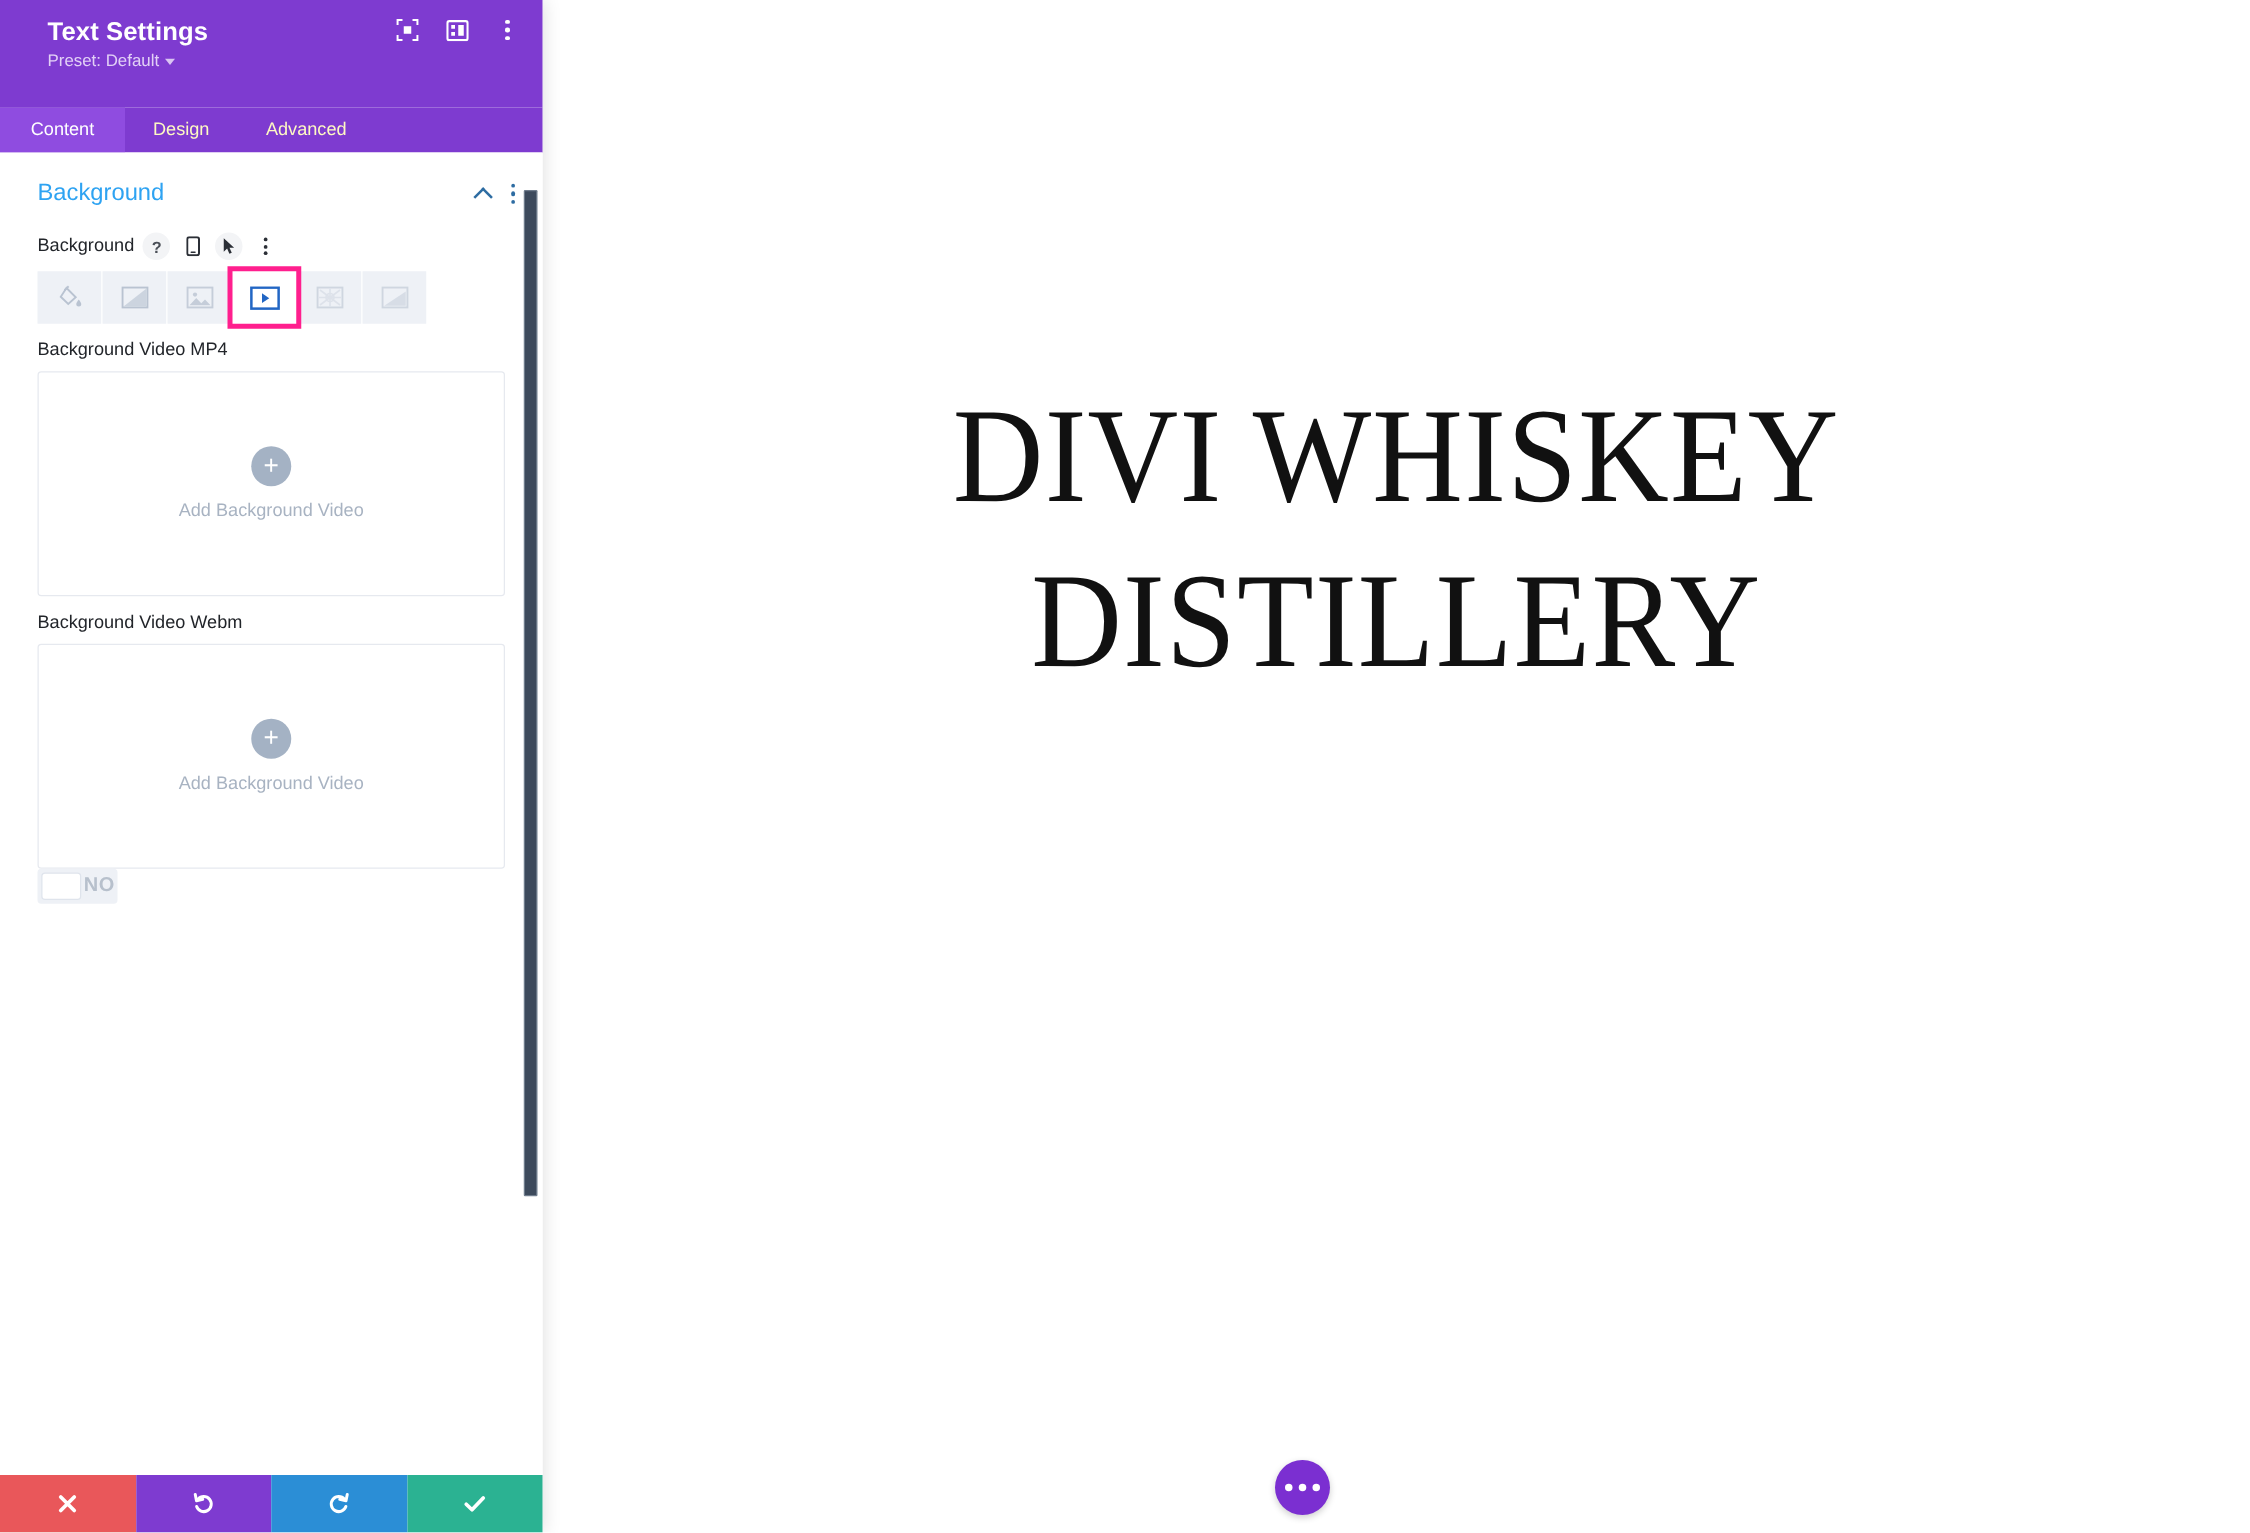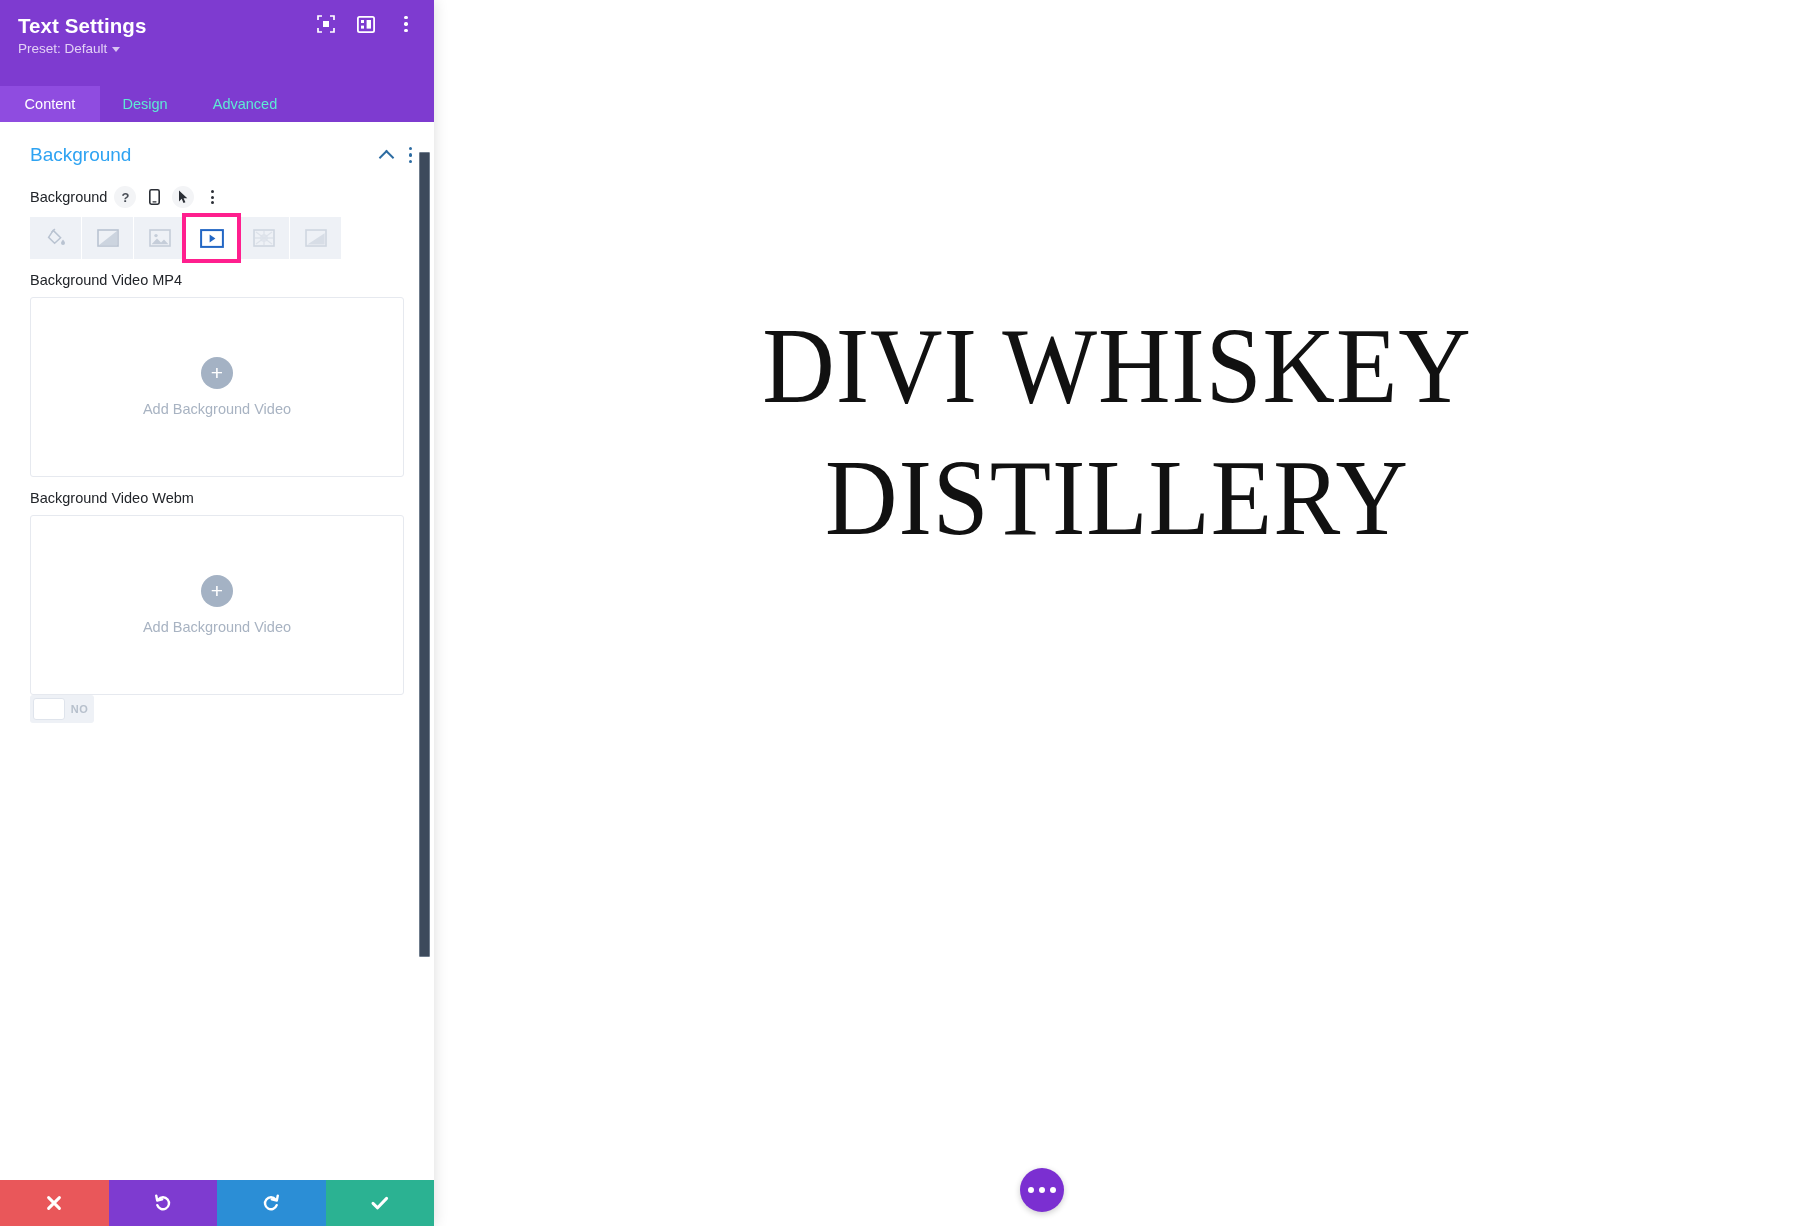--- a/index.html
+++ b/index.html
@@ -20,21 +20,21 @@
     width: 434px; height: 1226px;
     background: #fff;
     display: flex; flex-direction: column;
     box-shadow: 0 0 14px rgba(0,0,0,0.14);
     z-index: 20;
   }
 
   
   .panel-header {
     background: #7e3bd0;
-    padding: 14px 22px 10px 18px;
+    padding: 14px 22px 10px 38px;
     position: relative;
     flex: 0 0 auto;
     height: 86px;
   }
   .panel-title {
     color: #fff; font-size: 20.5px; font-weight: bold;
     letter-spacing: 0.1px; line-height: 1.15;
     margin: 0 0 3px 0;
   }
   .panel-preset {
@@ -57,21 +57,21 @@
   .kebab { display: flex; flex-direction: column; gap: 3px; align-items: center; }
   .kebab i { width: 3.4px; height: 3.4px; border-radius: 50%; background: #fff; display: block; }
 
   
   .panel-tabs {
     display: flex; background: #7e3bd0;
     flex: 0 0 auto; height: 36px;
   }
   .panel-tab {
     flex: 0 0 auto;
-    color: #5eead4; font-size: 14.5px;
+    color: #fef9c3; font-size: 14.5px;
     display: flex; align-items: center; justify-content: center;
     cursor: pointer;
     height: 36px;
   }
   .panel-tab:nth-child(1) { width: 100px; }
   .panel-tab:nth-child(2) { width: 90px; }
   .panel-tab:nth-child(3) { width: 110px; }
   .panel-tab.active { background: #8f4ce0; color: #fff; font-weight: normal; }
 
   
@@ -212,21 +212,21 @@
   .toggle.off { background: #eef1f6; }
   .toggle.on  { background: #2ea3f2; }
   .toggle .knob {
     width: 32px; height: 22px;
     background: #fff; border-radius: 3px;
     border: 1px solid #dfe4ec;
   }
   .toggle.on .knob { border-color: #2ea3f2; }
   .toggle .state {
     flex: 1; text-align: center;
-    font-size: 11px; font-weight: bold; letter-spacing: 0.4px;
+    font-size: 16px; font-weight: bold; letter-spacing: 0.4px;
   }
   .toggle.off .state { color: #b7c0cc; }
   .toggle.on .state { color: #fff; }
   .toggle.off { padding-left: 3px; }
   .toggle.on { flex-direction: row; padding-right: 3px; }
 
   
   .panel-footer {
     flex: 0 0 auto;
     height: 46px;

